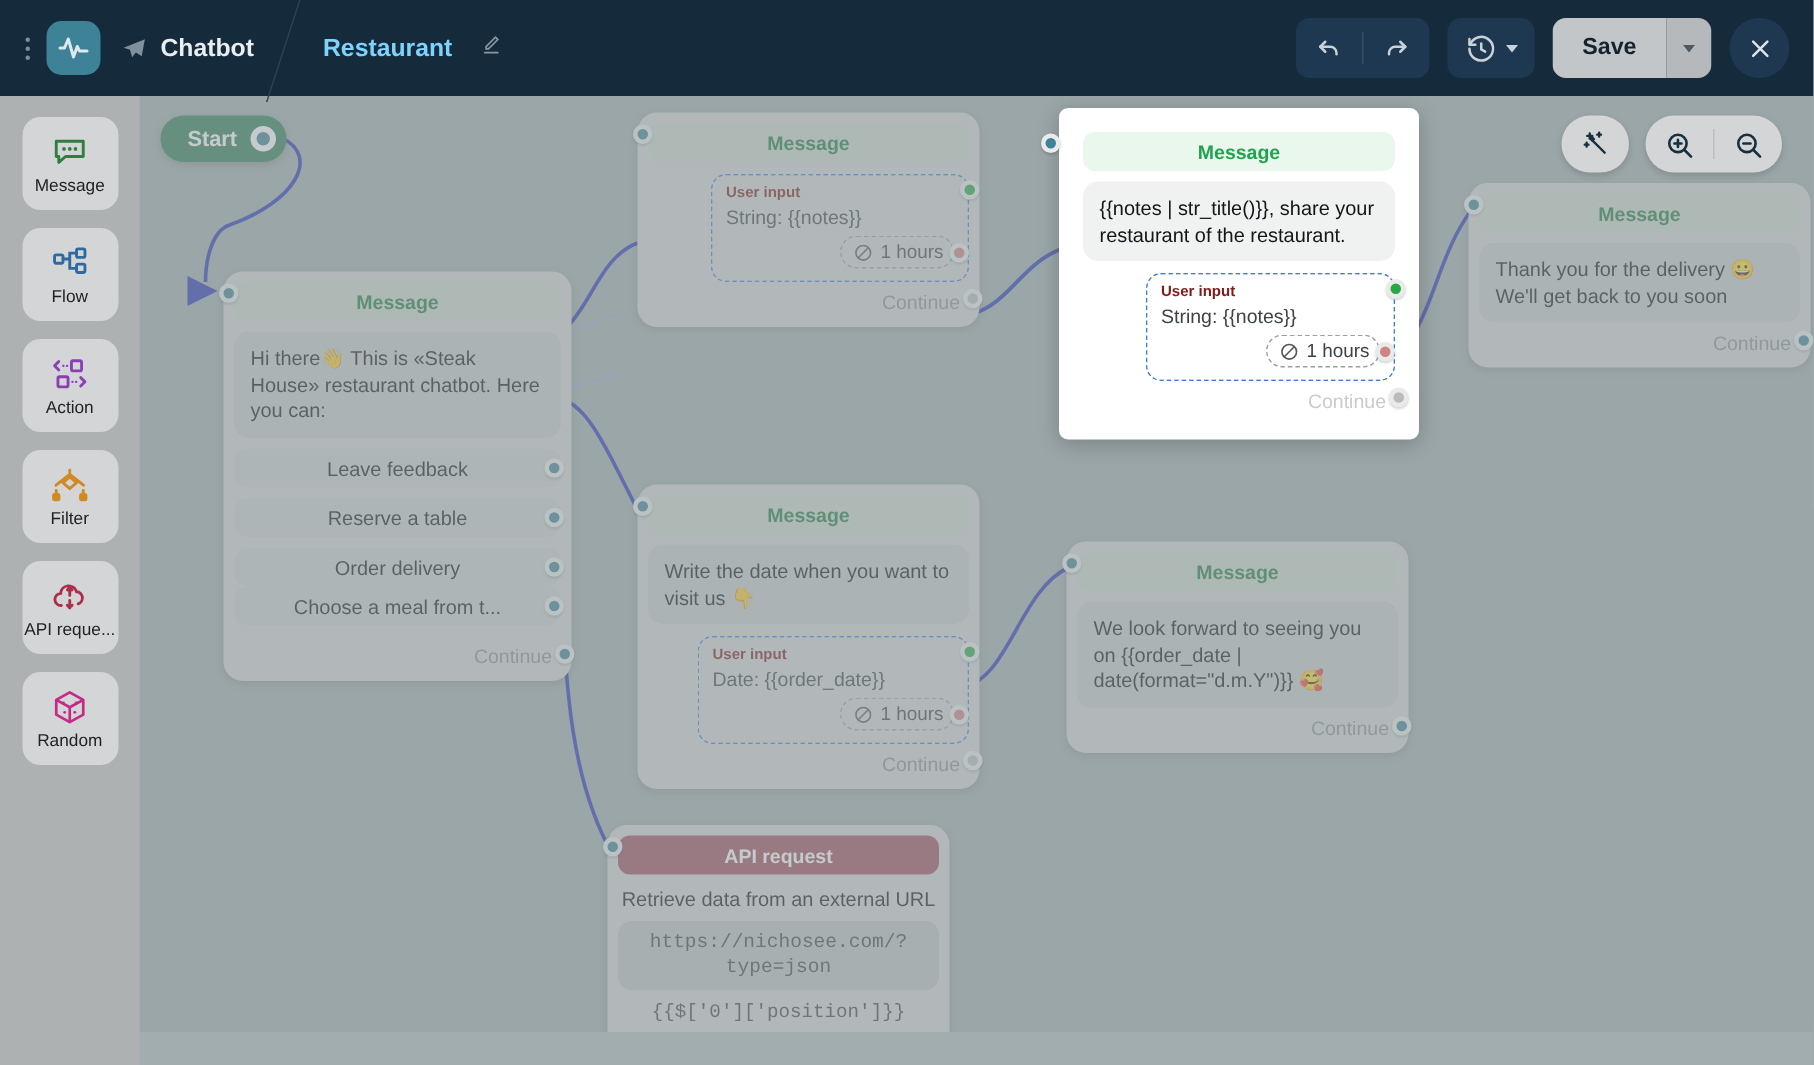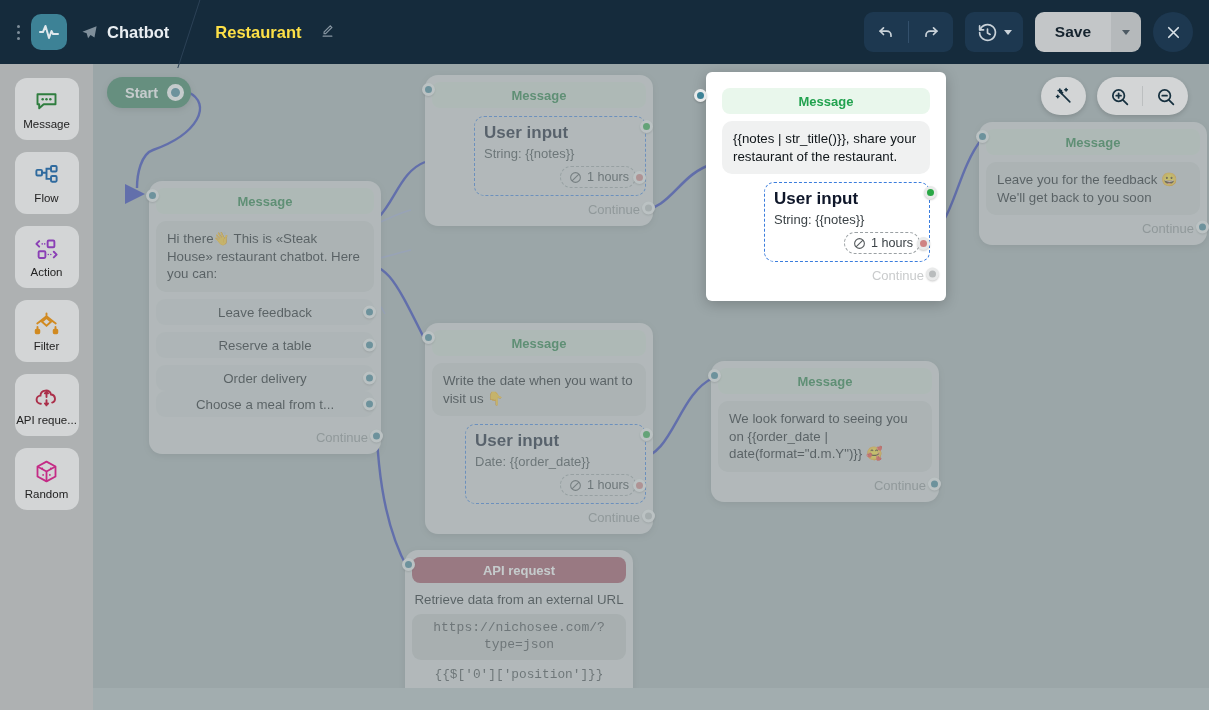--- a/index.html
+++ b/index.html
@@ -23,21 +23,21 @@
     margin-left:3px; display:flex;align-items:center;justify-content:center;
   }
   .breadcrumb{ display:flex; align-items:center; height:64px; margin-left:14px; }
   .bc-item{ display:flex;align-items:center;gap:9px; color:#e9eef2;
     font-size:16.5px; font-weight:bold; }
   .bc-sep{ width:46px; height:64px; position:relative; }
   .bc-sep:after{
     content:""; position:absolute; left:20px; top:-4px; width:1px; height:72px;
     background:#2c4257; transform:skewX(-18deg);
   }
-  .bc-name{ color:#fde047; font-size:16.5px; font-weight:bold; }
+  .bc-name{ color:#7dd3fc; font-size:16.5px; font-weight:bold; }
   .pencil{ margin-left:9px; opacity:.75; }
   .hdr-right{ margin-left:auto; display:flex; align-items:center; gap:12px;
      margin-right:16px;}
   .btn-group{ background:#1d3850; border-radius:9px; display:flex; height:40px;
       align-items:center; overflow:hidden;}
   .gbtn{ width:44px;height:40px; display:flex;align-items:center;justify-content:center;
       cursor:pointer;}
   .gdiv{ width:1px;height:22px;background:#33506c;}
   .hist{ background:#1d3850;border-radius:9px;height:40px;display:flex;
       align-items:center;padding:0 11px 0 12px;gap:6px;cursor:pointer;}
@@ -90,21 +90,21 @@
      padding:6px 6px 2px 0; font-size:13px; color:#8b8f91; position:relative;}
   .dot{ width:13px;height:13px;border-radius:50%; border:3px solid #e9eaea;
      box-shadow:0 1px 2px rgba(0,0,0,.2); }
   .dot.blue{ background:#3d8296; }
   .dot.green{ background:#29a745; }
   .dot.red{ background:#cf8383; }
   .dot.gray{ background:#b9bcbd; }
   .dot-abs{ position:absolute; }
   .ui{ border:1.6px dashed #3b7ddd; border-radius:10px; padding:6px 9px 7px 9px;
      margin-top:8px; position:relative;}
-  .ui-title{ color:#0f172a; font-size:17px; font-weight:bold; }
+  .ui-title{ color:#7f1d1d; font-size:10px; font-weight:bold; }
   .ui-var{ font-size:13px; color:#3c4347; text-align:left; margin-top:3px;}
   .ui-timer{ border:1.4px dashed #9aa0a3; border-radius:14px; height:22px;
      display:inline-flex; align-items:center; gap:5px; padding:0 6px 0 8px;
      font-size:12.6px; color:#3c4347; margin-top:5px;}
   .urlbox{ background:#bfc1c2; border-radius:9px; padding:6px 10px; margin-top:6px;
      font-family:"Liberation Mono", monospace; font-size:13px; color:#3f4447;
      text-align:center; line-height:1.3;}
   .donebtn{ background:#f1f2f2; border-radius:14px; height:25px; display:inline-flex;
      align-items:center; gap:7px; padding:0 7px 0 12px; font-size:13px;
      color:#1d7a3e; font-weight:bold;}
@@ -407,21 +407,21 @@
         <span>Continue</span>
         <span class="dot blue dot-abs" style="right:-9px; top:50%; transform:translateY(-50%);"></span>
       </div>
     </div>
   </div>
 
   <div class="node" style="left:886px; top:58px; width:228px;">
     <div class="nbody">
       <div class="nhead msg">Message</div>
       <div class="dot blue dot-abs" style="left:-3px; top:8px;"></div>
-      <div class="bubble">Leave you for the feedback 😀 We'll get back to you soon</div>
+      <div class="bubble">Thank you for the delivery 😀 We'll get back to you soon</div>
       <div class="foot">
         <span>Continue</span>
         <span class="dot blue dot-abs" style="right:-9px; top:50%; transform:translateY(-50%);"></span>
       </div>
     </div>
   </div>
 
   <div class="node" style="left:312px; top:486px; width:228px;">
     <div class="nbody">
       <div class="nhead api">API request</div>

